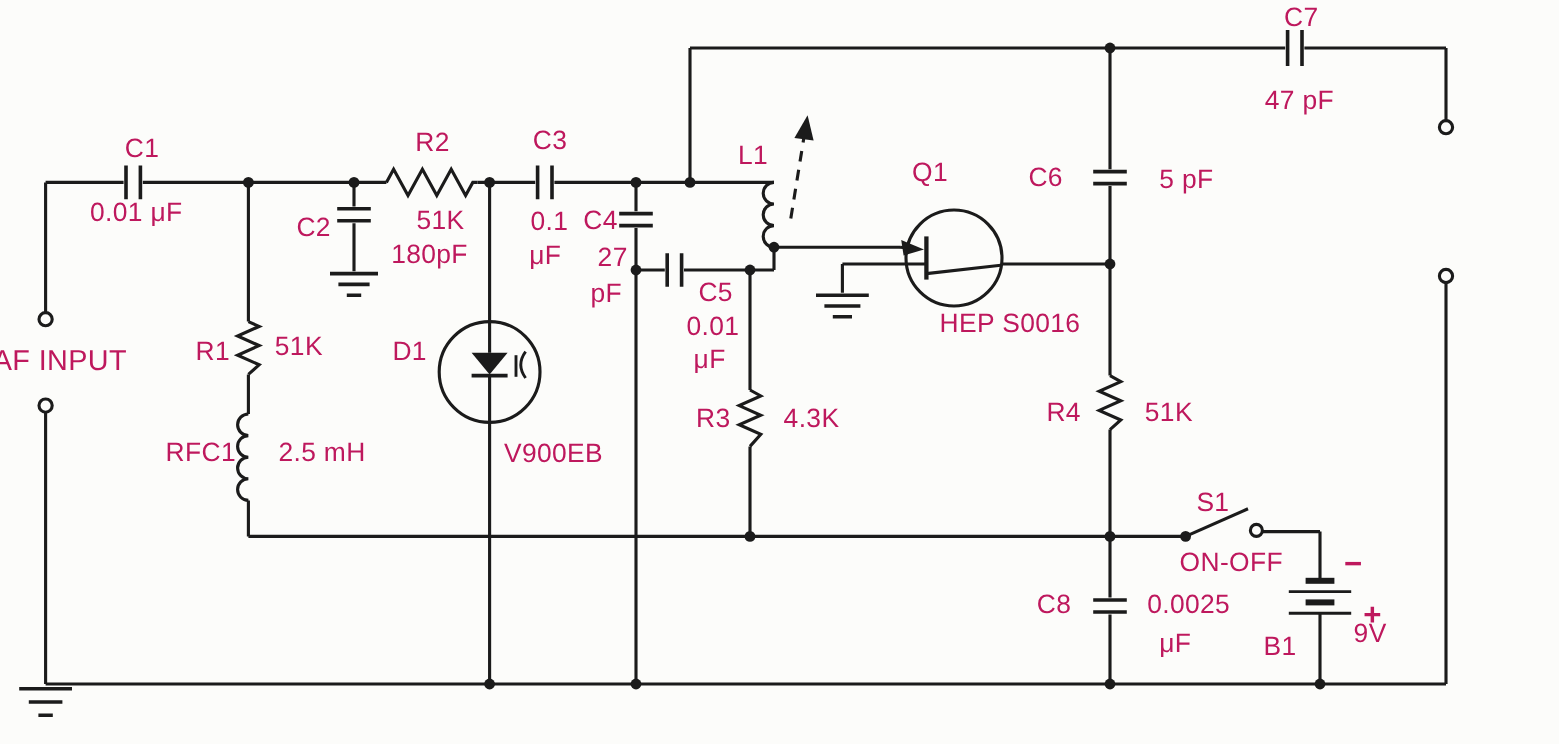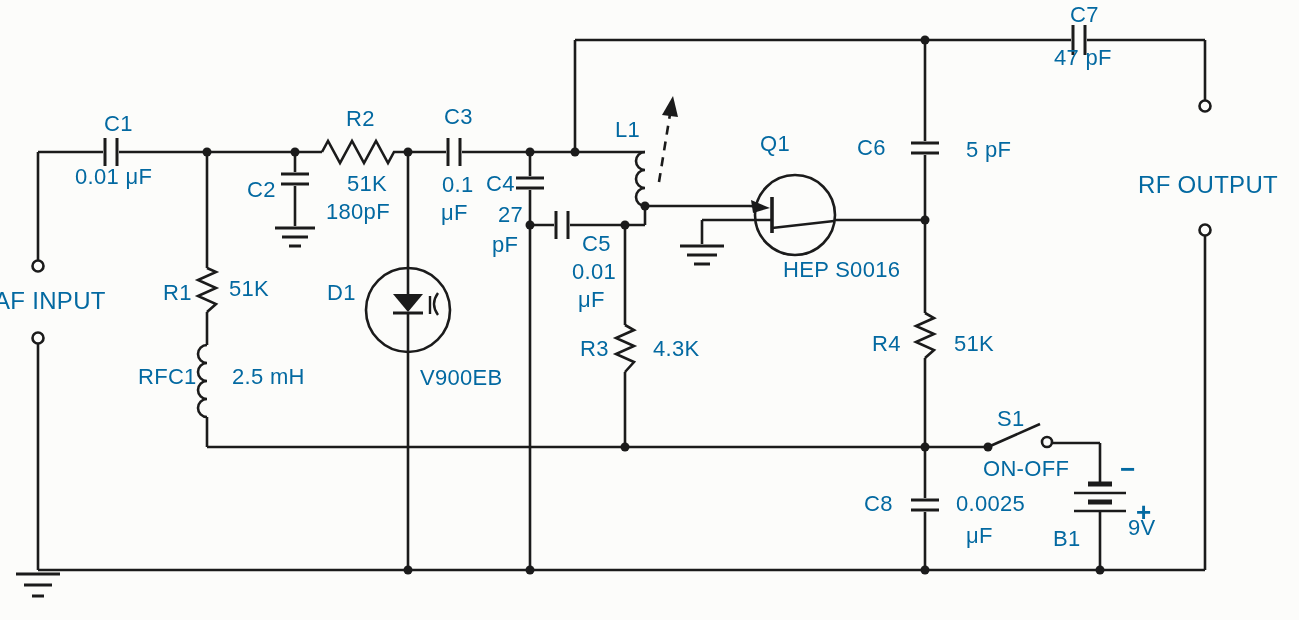--- a/index.html
+++ b/index.html
@@ -7,21 +7,21 @@
     position:relative;
     width:1299px;height:620px;
     background:#fcfcfa;
     font-family:"Liberation Sans",sans-serif;
     overflow:hidden;
   }
   .stage svg{position:absolute;left:0;top:0;}
   .lbl{
     position:absolute;
     font-size:22px;
-    color:#0369a1;
+    color:#be185d;
     white-space:nowrap;
     letter-spacing:.3px;
     line-height:1.1;
     text-align:right;
   }
   .lbl.big{font-size:24px;}
   .lbl.sign{font-size:26px;font-weight:bold;}
 </style>
 </head>
 <body>
@@ -161,21 +161,20 @@
       <circle cx="925" cy="447" r="4.5"></circle>
       <circle cx="988" cy="447" r="4.5"></circle>
       <circle cx="408" cy="570" r="4.5"></circle>
       <circle cx="530" cy="570" r="4.5"></circle>
       <circle cx="925" cy="570" r="4.5"></circle>
       <circle cx="1100" cy="570" r="4.5"></circle>
     </g>
   </svg>
 
   <span class="lbl big" style="left:-6px;top:288px">AF INPUT</span>
-  <span class="lbl big" style="left:1138px;top:172px">RF OUTPUT</span>
 
   <span class="lbl" style="left:104px;top:112px">C1</span>
   <span class="lbl" style="left:75px;top:165px">0.01 μF</span>
 
   <span class="lbl" style="left:163px;top:281px">R1</span>
   <span class="lbl" style="left:229px;top:277px">51K</span>
 
   <span class="lbl" style="left:138px;top:365px">RFC1</span>
   <span class="lbl" style="left:232px;top:365px">2.5 mH</span>
 
@@ -205,21 +204,21 @@
   <span class="lbl" style="left:580px;top:337px">R3</span>
   <span class="lbl" style="left:653px;top:337px">4.3K</span>
 
   <span class="lbl" style="left:760px;top:132px">Q1</span>
   <span class="lbl" style="left:783px;top:258px">HEP S0016</span>
 
   <span class="lbl" style="left:857px;top:136px">C6</span>
   <span class="lbl" style="left:966px;top:138px">5 pF</span>
 
   <span class="lbl" style="left:1070px;top:3px">C7</span>
-  <span class="lbl" style="left:1054px;top:46px">47 pF</span>
+  <span class="lbl" style="left:1054px;top:72px">47 pF</span>
 
   <span class="lbl" style="left:872px;top:332px">R4</span>
   <span class="lbl" style="left:954px;top:332px">51K</span>
 
   <span class="lbl" style="left:997px;top:407px">S1</span>
   <span class="lbl" style="left:983px;top:457px">ON-OFF</span>
 
   <span class="lbl" style="left:864px;top:492px">C8</span>
   <span class="lbl" style="left:956px;top:492px">0.0025</span>
   <span class="lbl" style="left:966px;top:524px">μF</span>

